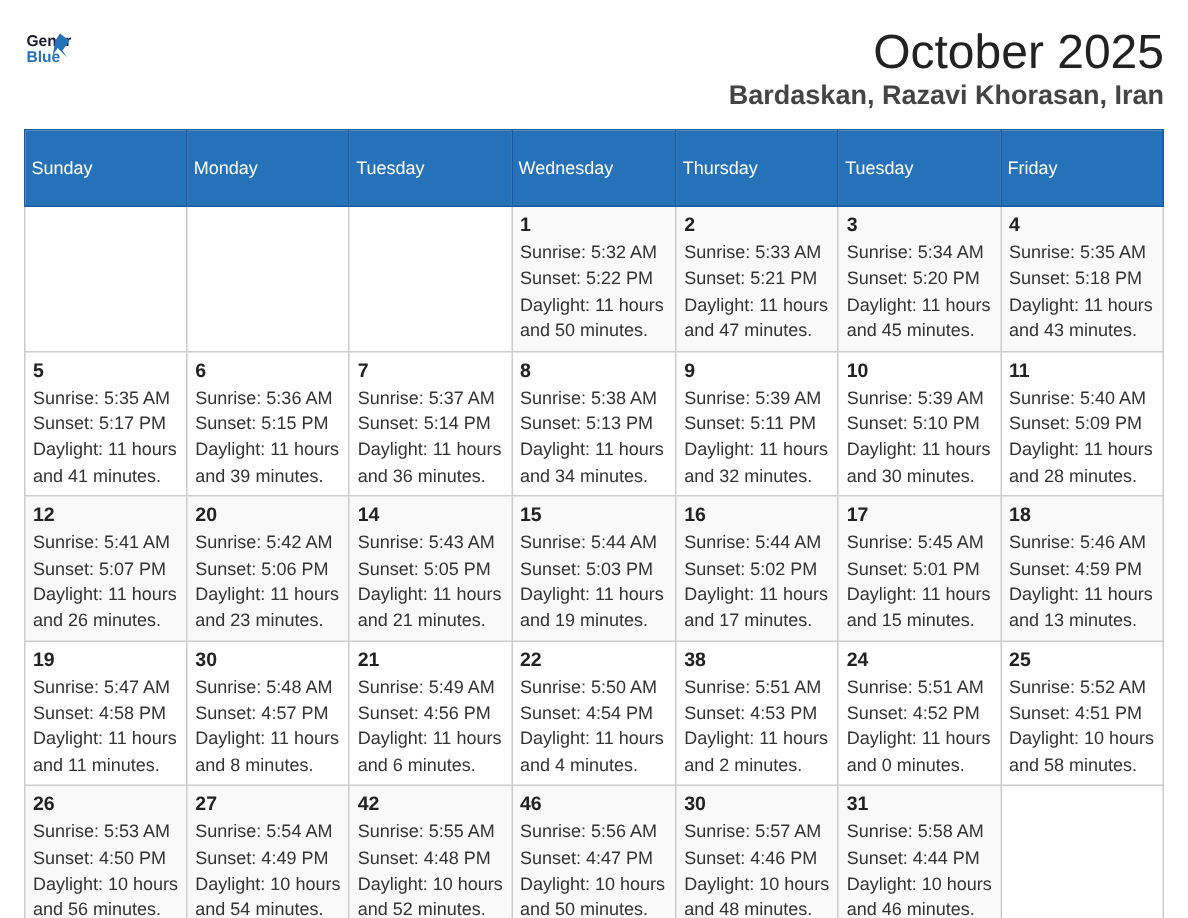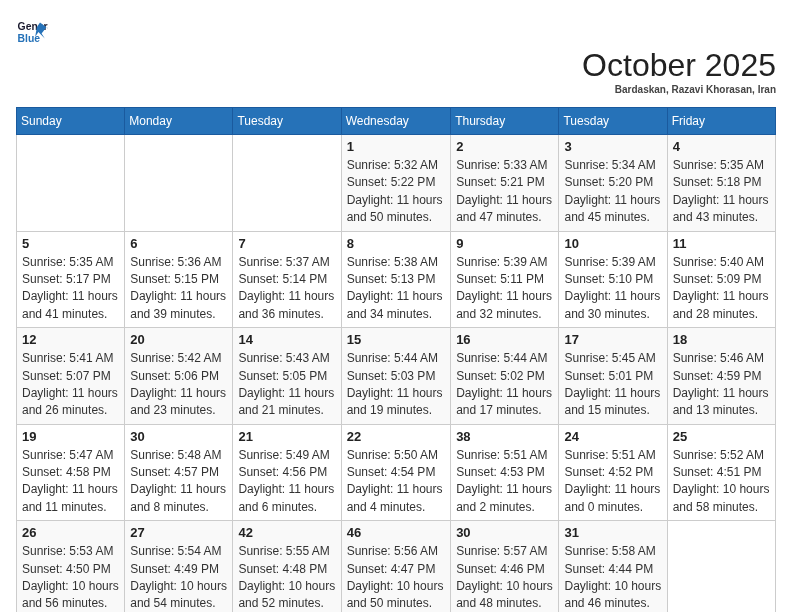--- a/index.html
+++ b/index.html
@@ -18,40 +18,40 @@
     }
     .logo {
       display: flex;
       align-items: center;
       gap: 4px;
     }
     .logo-icon {
       width: 32px;
       height: 32px;
     }
-    .title-block { text-align: right; margin-top: 31px; }
+    .title-block { text-align: right; }
     .month-title {
       font-size: 32px;
       font-weight: 300;
       color: #222;
     }
     .location {
-      font-size: 10px;
+      font-size: 18px;
       color: #444;
       font-weight: bold;
     }
     table {
       width: 100%;
       border-collapse: collapse;
       font-size: 11px;
     }
     thead th {
       background: #2672b8;
       color: #fff;
-      padding: 6px 4px;
+      padding: 18px 4px;
       text-align: left;
       font-size: 12px;
       font-weight: normal;
       border: 1px solid #1a5a9e;
     }
     tbody td {
       border: 1px solid #ccc;
       vertical-align: top;
       padding: 4px 5px;
       width: 113px;

